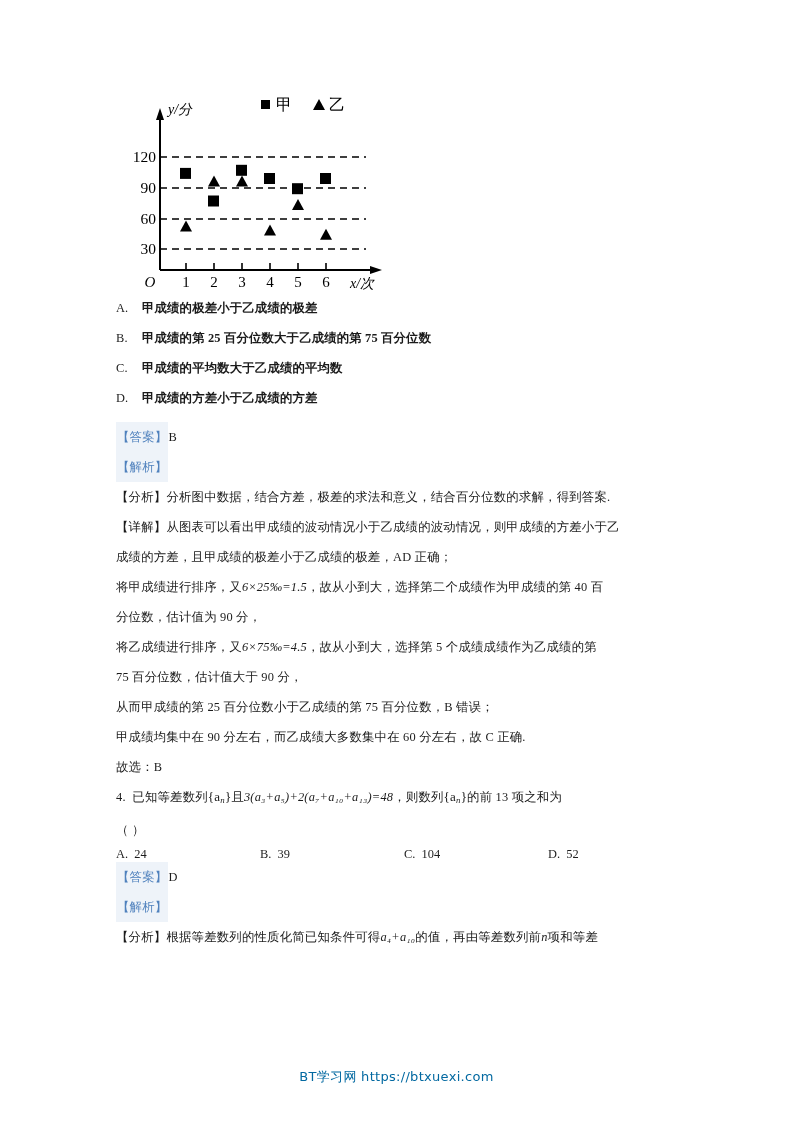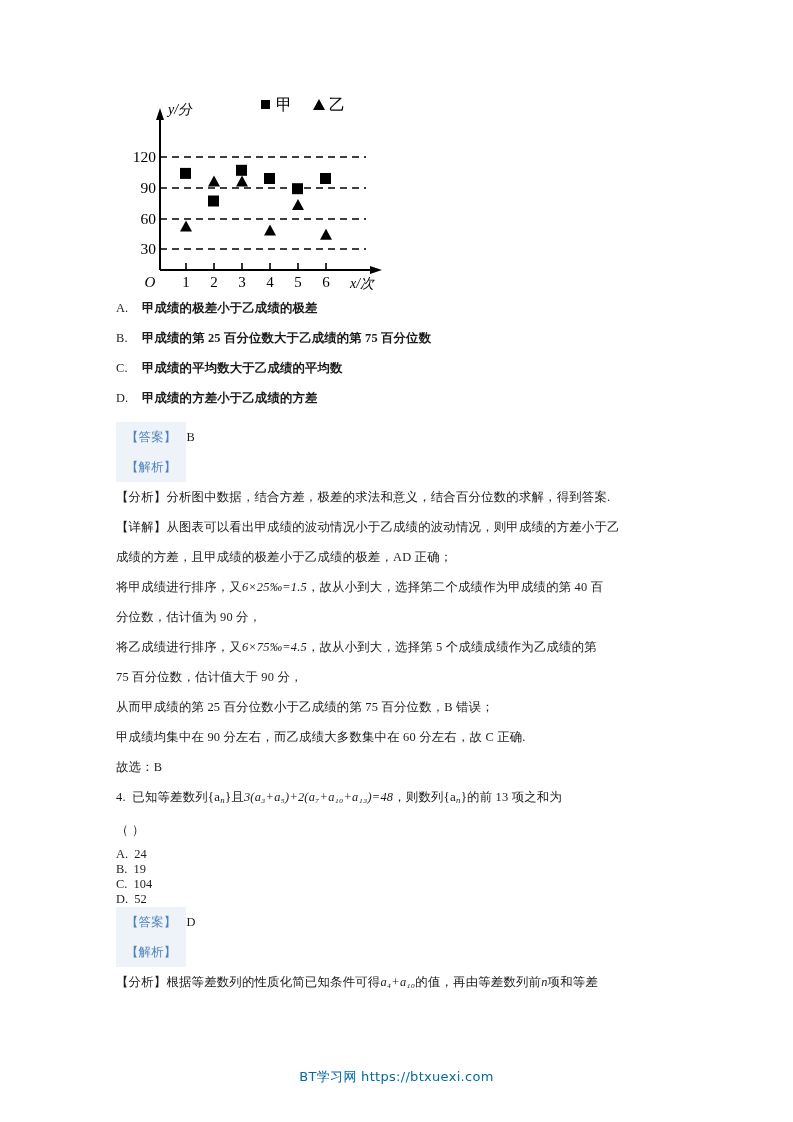--- a/index.html
+++ b/index.html
@@ -52,21 +52,21 @@
     width: 26px;
     flex: 0 0 26px;
     font-family: "Liberation Serif", serif;
   }
   .opt-text { flex: 1 1 auto; font-weight: bold; }
 
   .blue {
     color: #4f81bd;
     background: #eef3f9;
     display: inline-block;
-    padding: 0 10px;
+    padding: 0 1px;
   }
   .para {
     font-size: 12.4px;
     line-height: 30px;
     color: #1b1b1b;
     letter-spacing: 0.2px;
   }
 
   .mathline { letter-spacing: 0.2px; }
   .mi { font-style: italic; font-family: "Liberation Serif", serif; }
@@ -76,21 +76,20 @@
     vertical-align: -0.28em;
     font-style: italic;
   }
   .brace { font-size: 1.05em; font-style: normal; }
 
   
   .q4-options {
     display: flex;
     font-size: 12.4px;
     margin-top: 2px;
-    flex-direction: column;
   }
   .q4-options > div { width: 25%; }
 
   
   .footer {
     position: absolute;
     left: 0;
     top: 1068px;
     width: 793px;
     text-align: center;
@@ -234,21 +233,21 @@
       <span>4.</span>&nbsp;
       <span>已知等差数列</span><span class="mi brace"><span>{a</span><sub>n</sub><span class="mn">}</span></span><span>且</span><span class="mi">3(a₃+a₅)+2(a₇+a₁₀+a₁₃)=48</span><span>，则数列</span><span class="mi brace"><span>{a</span><sub>n</sub><span class="mn">}</span></span><span>的前 13 项之和为</span>
     </div>
     <div class="para">（    ）</div>
 
     <div class="q4-options">
       <div>
         <span>A.</span>&nbsp;&nbsp;<span>24</span>
       </div>
       <div>
-        <span>B.</span>&nbsp;&nbsp;<span>19</span>
+        <span>B.</span>&nbsp;&nbsp;<span>39</span>
       </div>
       <div>
         <span>C.</span>&nbsp;&nbsp;<span>104</span>
       </div>
       <div>
         <span>D.</span>&nbsp;&nbsp;<span>52</span>
       </div>
     </div>
 
     <div class="para">

